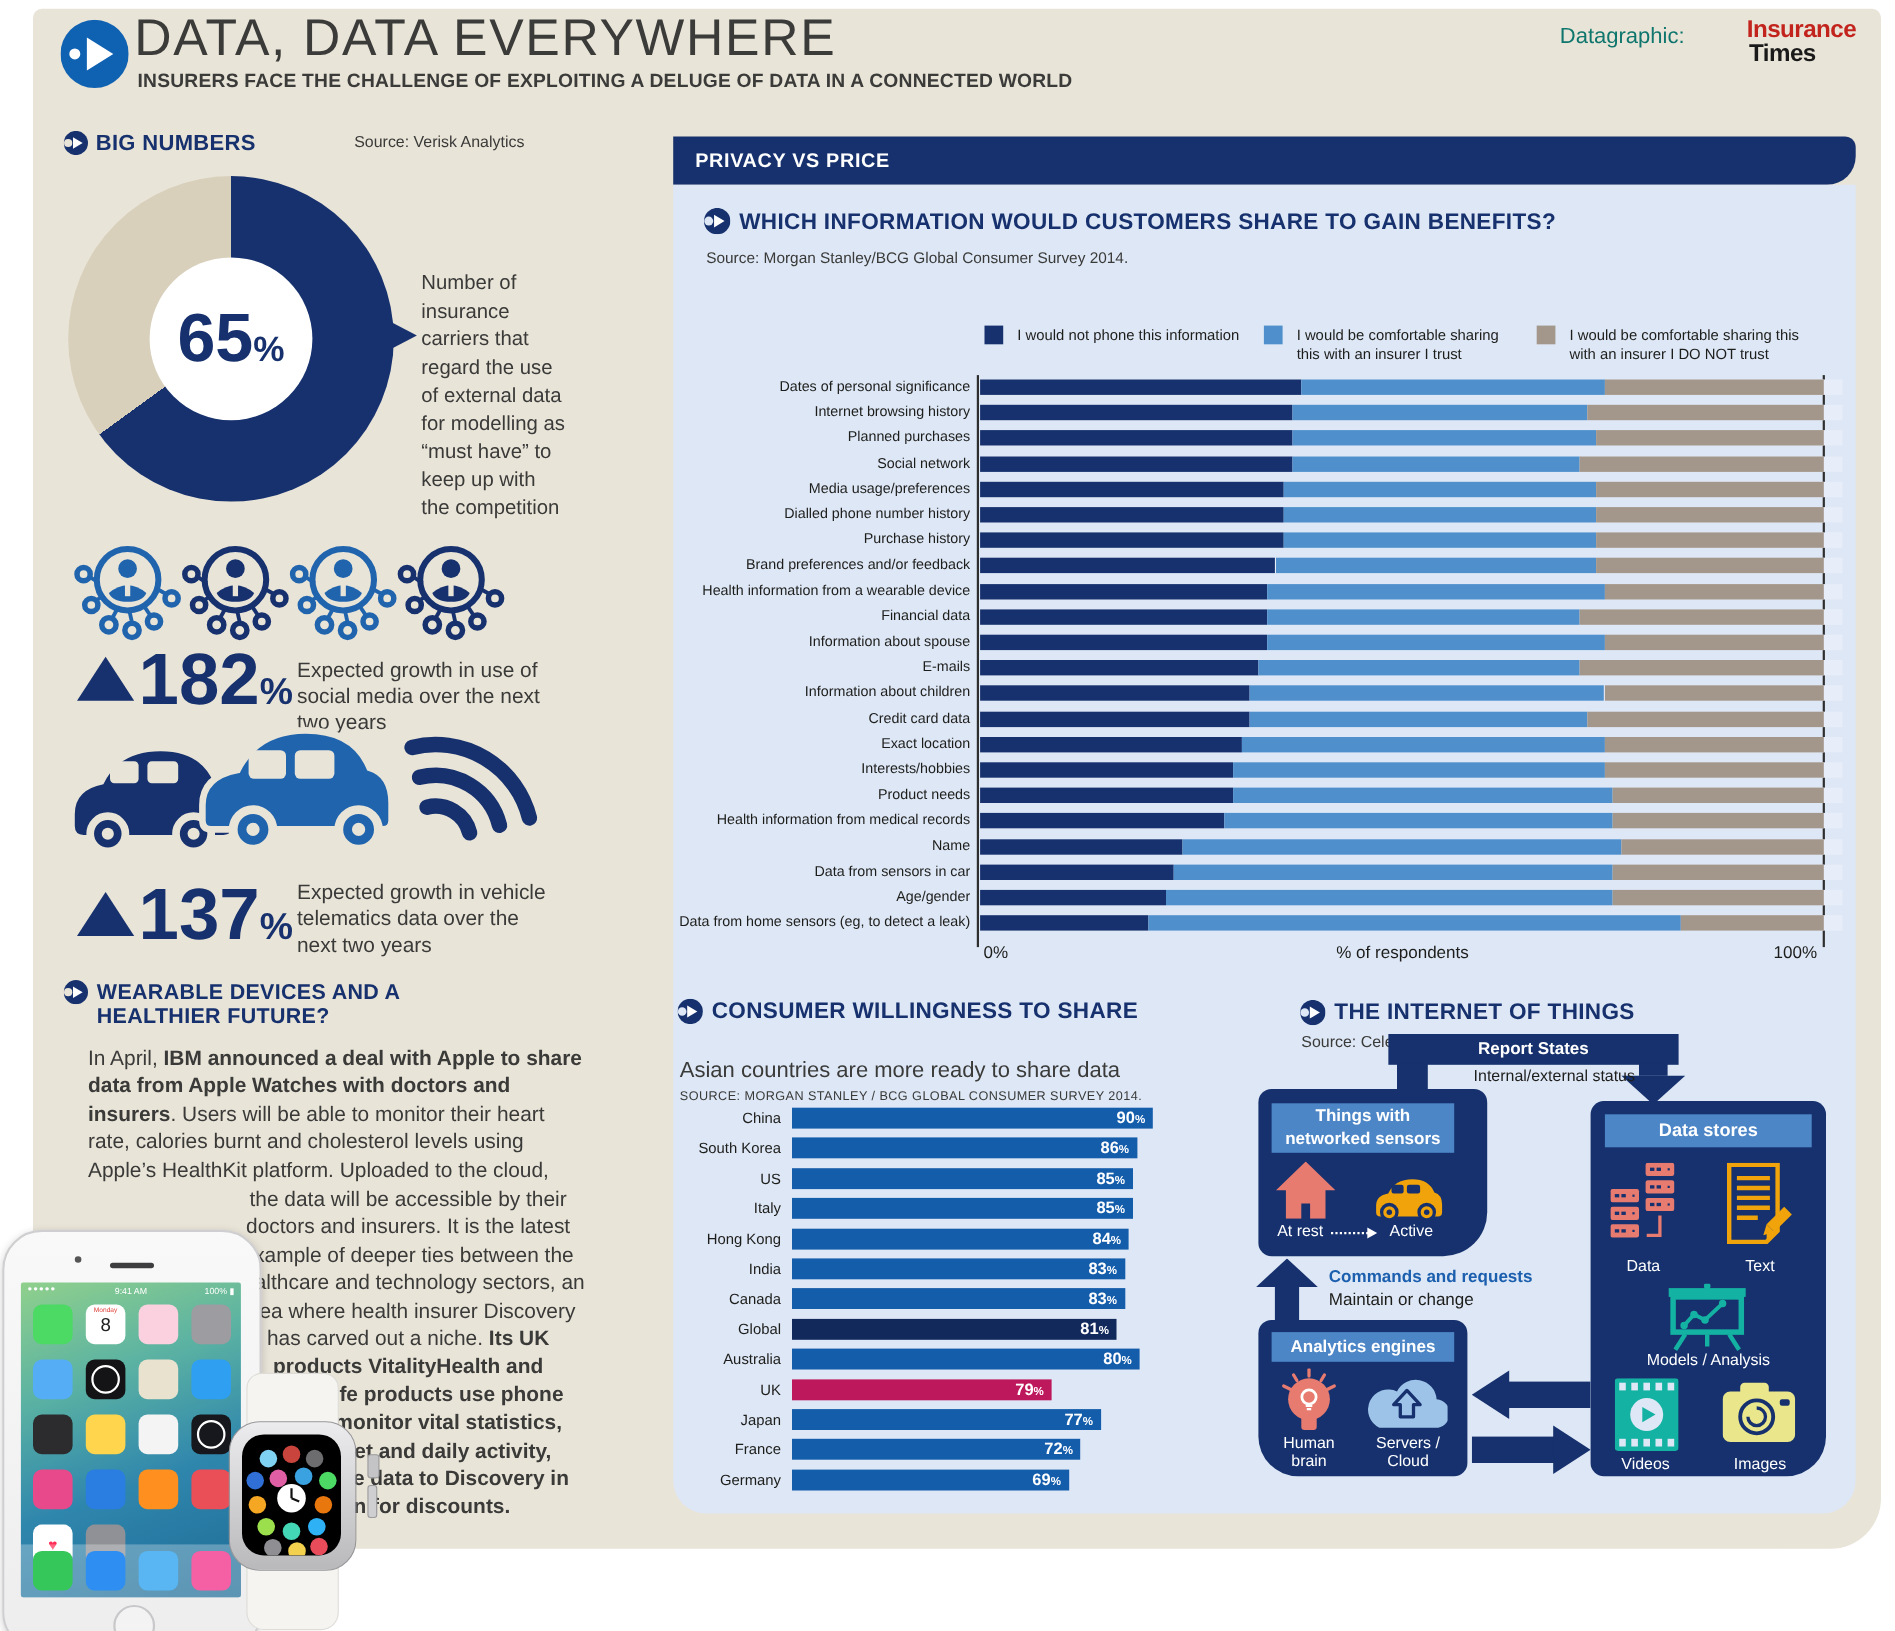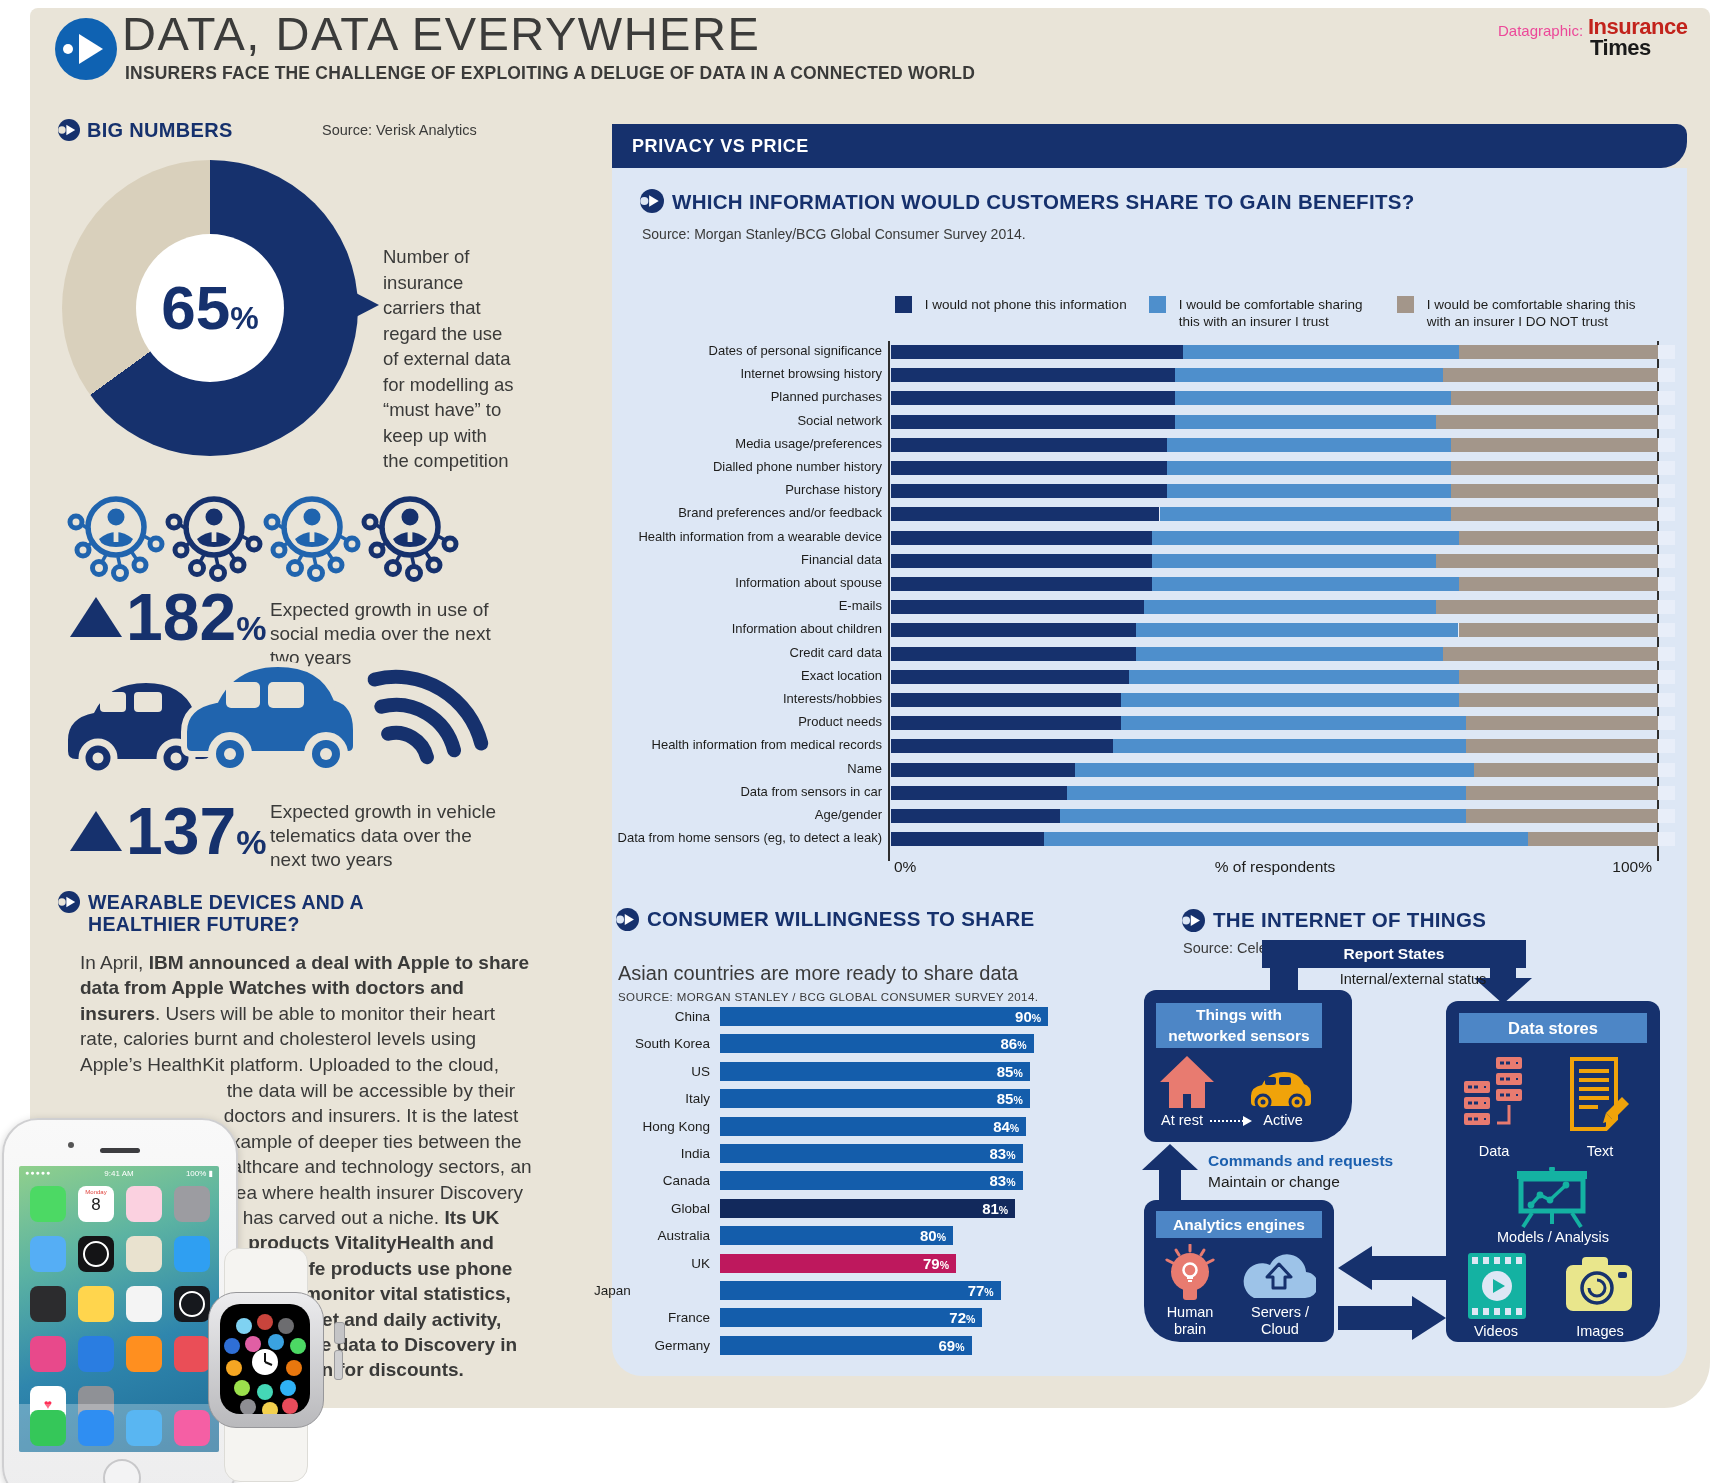--- a/index.html
+++ b/index.html
@@ -37,21 +37,21 @@
 
   <div class="a beige" style="left:30px;top:8px;width:1680px;height:1400px;"></div>
 
   <svg class="a" style="left:55px;top:18px;" width="62" height="62">
     <circle cx="31" cy="31" r="31" fill="#0f62b2"></circle>
     <polygon points="24,16 24,46 48,31" fill="#fff"></polygon>
     <circle cx="13" cy="31" r="5" fill="#fff"></circle>
   </svg>
   <div class="a" style="left:122px;top:6px;font-size:47px;font-weight:300;letter-spacing:1.5px;color:#3b3b3a;">DATA, DATA EVERYWHERE</div>
   <div class="a" style="left:125px;top:63px;font-size:17.5px;font-weight:600;color:#3b3b3a;letter-spacing:.2px;">INSURERS FACE THE CHALLENGE OF EXPLOITING A DELUGE OF DATA IN A CONNECTED WORLD</div>
-  <div class="a" style="left:1498px;top:22px;font-size:15px;color:#ec4899;">Datagraphic:</div>
+  <div class="a" style="left:1418px;top:22px;font-size:20px;color:#0f766e;">Datagraphic:</div>
   <div class="a" style="left:1588px;top:14px;font-size:22px;font-weight:bold;color:#c2231c;letter-spacing:-.5px;">Insurance</div>
   <div class="a" style="left:1590px;top:35px;font-size:22px;font-weight:bold;color:#1a1a1a;letter-spacing:-.5px;">Times</div>
 
   <svg class="a" style="left:58px;top:119px;" width="22" height="22" viewBox="0 0 20 20">
     <circle cx="10" cy="10" r="10" fill="#16316d"></circle>
       <circle cx="3.6" cy="10" r="3.4" fill="#e9e4d8"></circle>
     <polygon points="7.6,5.2 7.6,14.8 15.6,10" fill="#fff"></polygon>
   </svg>
   <div class="a sec-head" style="left:87px;top:119px;font-size:20px;">BIG NUMBERS</div>
   <div class="a" style="left:322px;top:122px;font-size:14.5px;">Source: Verisk Analytics</div>
@@ -569,28 +569,28 @@
       </div>
       <div style="position: absolute; left: 594px; top: 1173.4px; width: 116px; text-align: right; font-size: 13.5px; color: rgb(29, 29, 27);">Canada</div>
       <div style="position: absolute; left: 720px; top: 1171.4px; width: 302.5px; height: 19px; background: rgb(20, 93, 171);">
         <span style="position: absolute; right: 7px; top: 0px; line-height: 19px; color: rgb(255, 255, 255); font-weight: bold; font-size: 15px;"><span>83</span><span style="font-size: 10.5px;">%</span></span>
       </div>
       <div style="position: absolute; left: 594px; top: 1200.8px; width: 116px; text-align: right; font-size: 13.5px; color: rgb(29, 29, 27);">Global</div>
       <div style="position: absolute; left: 720px; top: 1198.8px; width: 295.2px; height: 19px; background: rgb(18, 41, 92);">
         <span style="position: absolute; right: 7px; top: 0px; line-height: 19px; color: rgb(255, 255, 255); font-weight: bold; font-size: 15px;"><span>81</span><span style="font-size: 10.5px;">%</span></span>
       </div>
       <div style="position: absolute; left: 594px; top: 1228.2px; width: 116px; text-align: right; font-size: 13.5px; color: rgb(29, 29, 27);">Australia</div>
-      <div style="position: absolute; left: 720px; top: 1226.2px; width: 233px; height: 19px; background: rgb(20, 93, 171);">
+      <div style="position: absolute; left: 720px; top: 1226.2px; width: 316px; height: 19px; background: rgb(20, 93, 171);">
         <span style="position: absolute; right: 7px; top: 0px; line-height: 19px; color: rgb(255, 255, 255); font-weight: bold; font-size: 15px;"><span>80</span><span style="font-size: 10.5px;">%</span></span>
       </div>
       <div style="position: absolute; left: 594px; top: 1255.6px; width: 116px; text-align: right; font-size: 13.5px; color: rgb(29, 29, 27);">UK</div>
       <div style="position: absolute; left: 720px; top: 1253.6px; width: 236px; height: 19px; background: #be185d;">
         <span style="position: absolute; right: 7px; top: 0px; line-height: 19px; color: rgb(255, 255, 255); font-weight: bold; font-size: 15px;"><span>79</span><span style="font-size: 10.5px;">%</span></span>
       </div>
-      <div style="position: absolute; left: 594px; top: 1283px; width: 116px; text-align: left; font-size: 13.5px; color: rgb(29, 29, 27);">Japan</div>
+      <div style="position: absolute; left: 594px; top: 1283px; width: 116px; text-align: right; font-size: 13.5px; color: rgb(29, 29, 27);">Japan</div>
       <div style="position: absolute; left: 720px; top: 1281px; width: 280.7px; height: 19px; background: rgb(20, 93, 171);">
         <span style="position: absolute; right: 7px; top: 0px; line-height: 19px; color: rgb(255, 255, 255); font-weight: bold; font-size: 15px;"><span>77</span><span style="font-size: 10.5px;">%</span></span>
       </div>
       <div style="position: absolute; left: 594px; top: 1310.4px; width: 116px; text-align: right; font-size: 13.5px; color: rgb(29, 29, 27);">France</div>
       <div style="position: absolute; left: 720px; top: 1308.4px; width: 262.4px; height: 19px; background: rgb(20, 93, 171);">
         <span style="position: absolute; right: 7px; top: 0px; line-height: 19px; color: rgb(255, 255, 255); font-weight: bold; font-size: 15px;"><span>72</span><span style="font-size: 10.5px;">%</span></span>
       </div>
       <div style="position: absolute; left: 594px; top: 1337.8px; width: 116px; text-align: right; font-size: 13.5px; color: rgb(29, 29, 27);">Germany</div>
       <div style="position: absolute; left: 720px; top: 1335.8px; width: 251.5px; height: 19px; background: rgb(20, 93, 171);">
         <span style="position: absolute; right: 7px; top: 0px; line-height: 19px; color: rgb(255, 255, 255); font-weight: bold; font-size: 15px;"><span>69</span><span style="font-size: 10.5px;">%</span></span>

